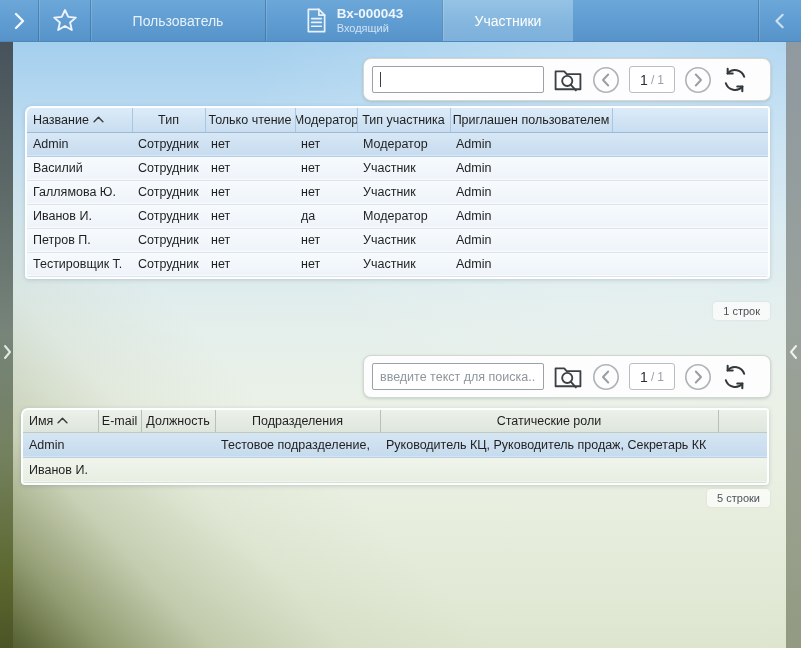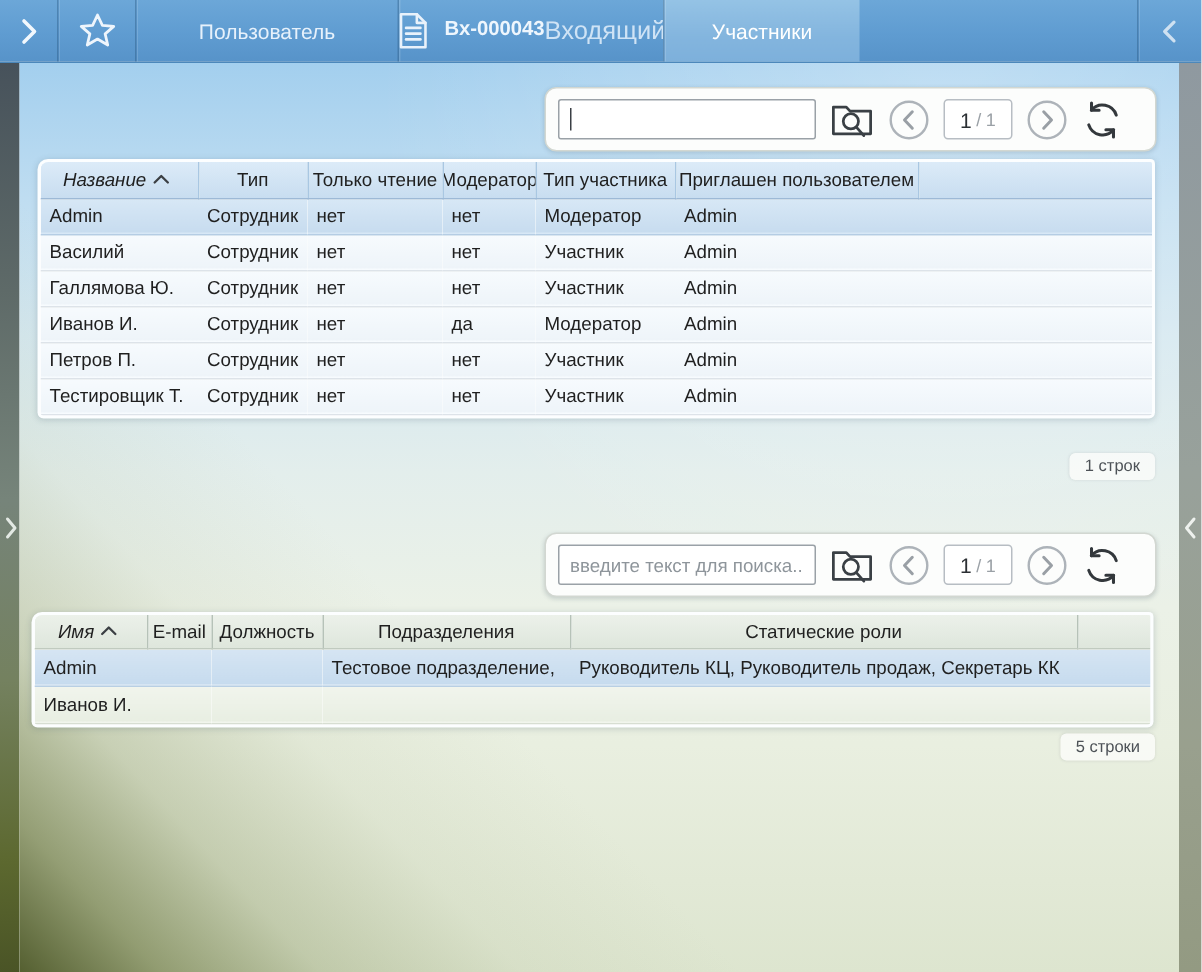--- a/index.html
+++ b/index.html
@@ -11,23 +11,23 @@
             background:linear-gradient(180deg,#6ca7d8 0%, #5f9cd1 55%, #5793c9 100%);
             border-bottom:1px solid #4c88bb; z-index:5; }
   .tb-seg { display:flex; align-items:center; justify-content:center; border-left:1px solid rgba(36,82,120,0.38);
             box-shadow:inset 1px 0 0 rgba(255,255,255,0.14); }
   .tb-seg:first-child { border-left:none; box-shadow:none; }
   .tb-btn { width:38px; cursor:pointer; }
   .tb-star { width:52px; }
   .tb-tab { cursor:pointer; color:#e6f1fb; font-size:14px; }
   .tab-user { width:175px; }
   .tab-doc { width:177px; gap:9px; }
-  .tab-doc .doc-text { display:flex; flex-direction:row; line-height:1.15; }
+  .tab-doc .doc-text { display:flex; flex-direction:column; line-height:1.15; }
   .tab-doc .t1 { font-weight:bold; font-size:13.5px; color:#eef6fd; }
-  .tab-doc .t2 { font-size:17px; color:#cfe3f5; }
+  .tab-doc .t2 { font-size:11px; color:#cfe3f5; }
   .tab-active { width:131px; color:#ffffff;
                 background:linear-gradient(180deg,#95c3e5 0%, #83b5de 60%, #7db0db 100%); }
   .tb-spacer { flex:1; }
   .tb-right { width:43px; cursor:pointer; }
 
   
   .left-strip { position:absolute; top:42px; left:0; width:13px; bottom:0;
                 background:linear-gradient(180deg,#47525b 0%, #5e6a68 25%, #76847a 48%, #74815f 68%, #5c682f 88%, #4a5426 100%); }
   .right-strip { position:absolute; top:42px; right:0; width:15px; bottom:0;
                  background:linear-gradient(180deg,#8f99a0 0%, #98a19b 45%, #99a08e 75%, #939a82 100%); }
@@ -76,21 +76,21 @@
   .p1 th { height:24px; background:linear-gradient(180deg,#dcebf8,#c8ddf0); border-right:1px solid #a9c7e2; border-bottom:1px solid #9db9d6; }
   .p1 td { height:24px; }
   .p1 tbody tr { background:linear-gradient(180deg,#f7fbfe,#eef4f9); border-bottom:1px solid #dde3e9; }
   .p1 tbody tr.selected { background:linear-gradient(180deg,#d8e8f6,#c7dcef); border-bottom:1px solid #b5cde4; }
   .p2 th { height:22px; background:linear-gradient(180deg,#ecf1ea,#dee6dc); border-right:1px solid #b6c2b8; border-bottom:1px solid #c0cabf; }
   .p2 td { height:25px; }
   .p2 tbody tr { background:linear-gradient(180deg,#f1f5ed,#e8eee2); border-bottom:1px solid #d7ded2; }
   .p2 tbody tr.selected { background:linear-gradient(180deg,#d6e5f3,#c6dbee); border-bottom:1px solid #b8cfe4; }
   th.filler, td.filler { border-right:none; }
   .th-in { display:flex; align-items:center; justify-content:center; gap:4px; }
-  th:first-child .th-in { justify-content:center; padding-right:4px;font-style:italic; }
+  th:first-child .th-in { justify-content:flex-start; padding-right:4px; }
   .sort-caret { display:flex; align-items:center; }
   tbody tr { cursor:pointer; }
 
   
   .rowcount { position:absolute; right:16px; background:rgba(252,253,251,0.78); border-radius:4px;
               padding:3px 10px; font-size:11px; color:#4d5257; box-shadow:0 0 2px rgba(80,90,100,0.15); }
   .rc1 { top:260px; }
   .rc2 { top:447px; }
 
   svg { display:block; }

